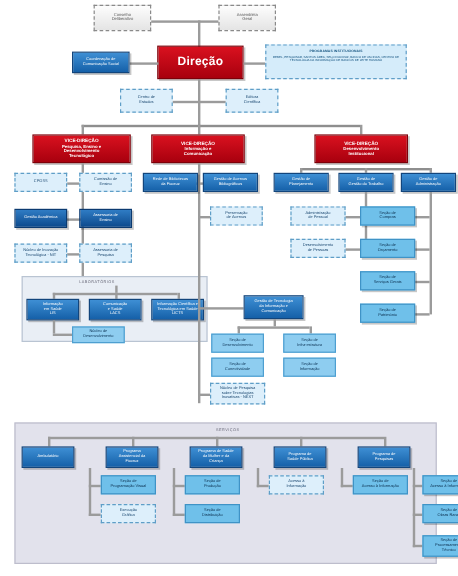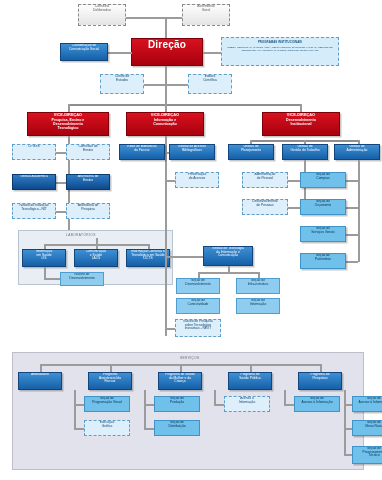--- a/index.html
+++ b/index.html
@@ -9,21 +9,21 @@
   #chart{position:relative;width:382px;height:480px;}
 
   
   .ln{position:absolute;background:#9b9b9b;}
   .lnv{width:1.5px;}
   .lnh{height:1.5px;}
   .ln-thick{background:#8e8e8e;}
 
   
   .node{position:absolute;box-sizing:border-box;display:flex;
-        justify-content:center;text-align:center;
+        align-items:center;justify-content:center;text-align:center;
         line-height:1.12;overflow:hidden;}
   .node span{display:block;padding:0 1px;}
 
   
   .grey{background:linear-gradient(#fdfdfd,#e4e4e4);
         border:1px dashed #8a8a8a;color:#5a5a5a;font-size:3.4px;}
 
   
   .red{background:linear-gradient(#d9111f,#a8000e);border:1px solid #7d0009;
        color:#ffffff;font-weight:bold;}

